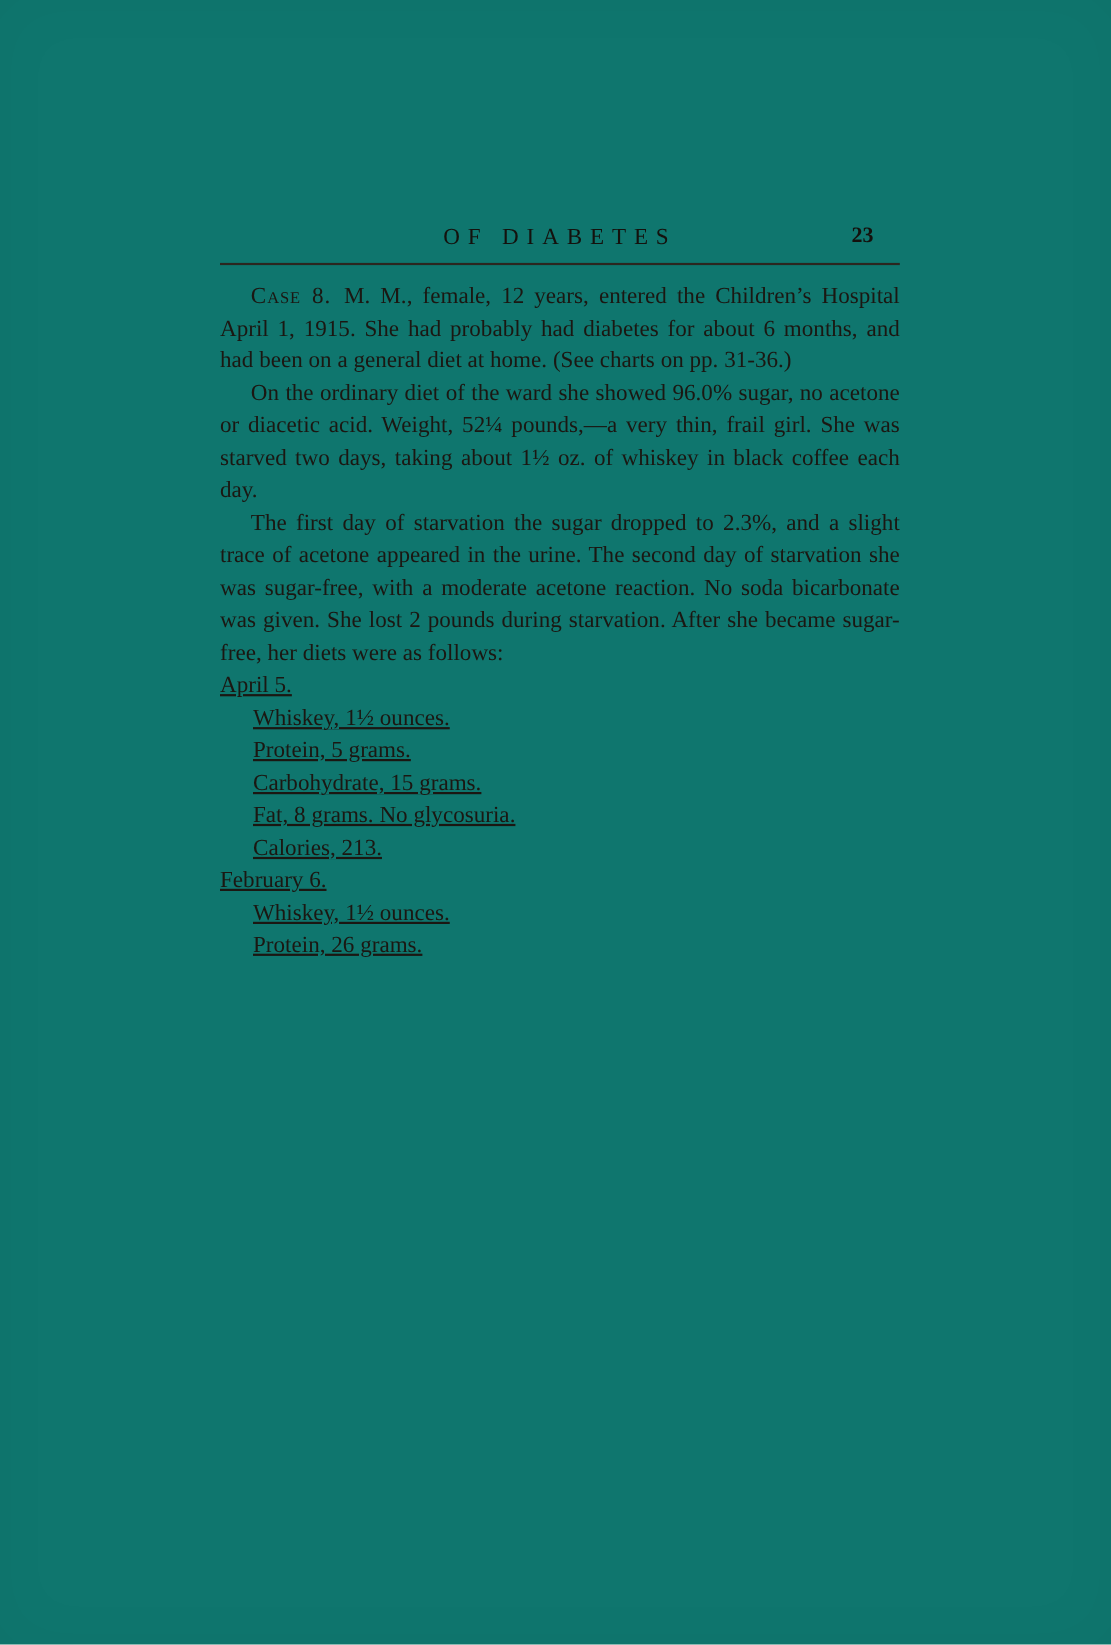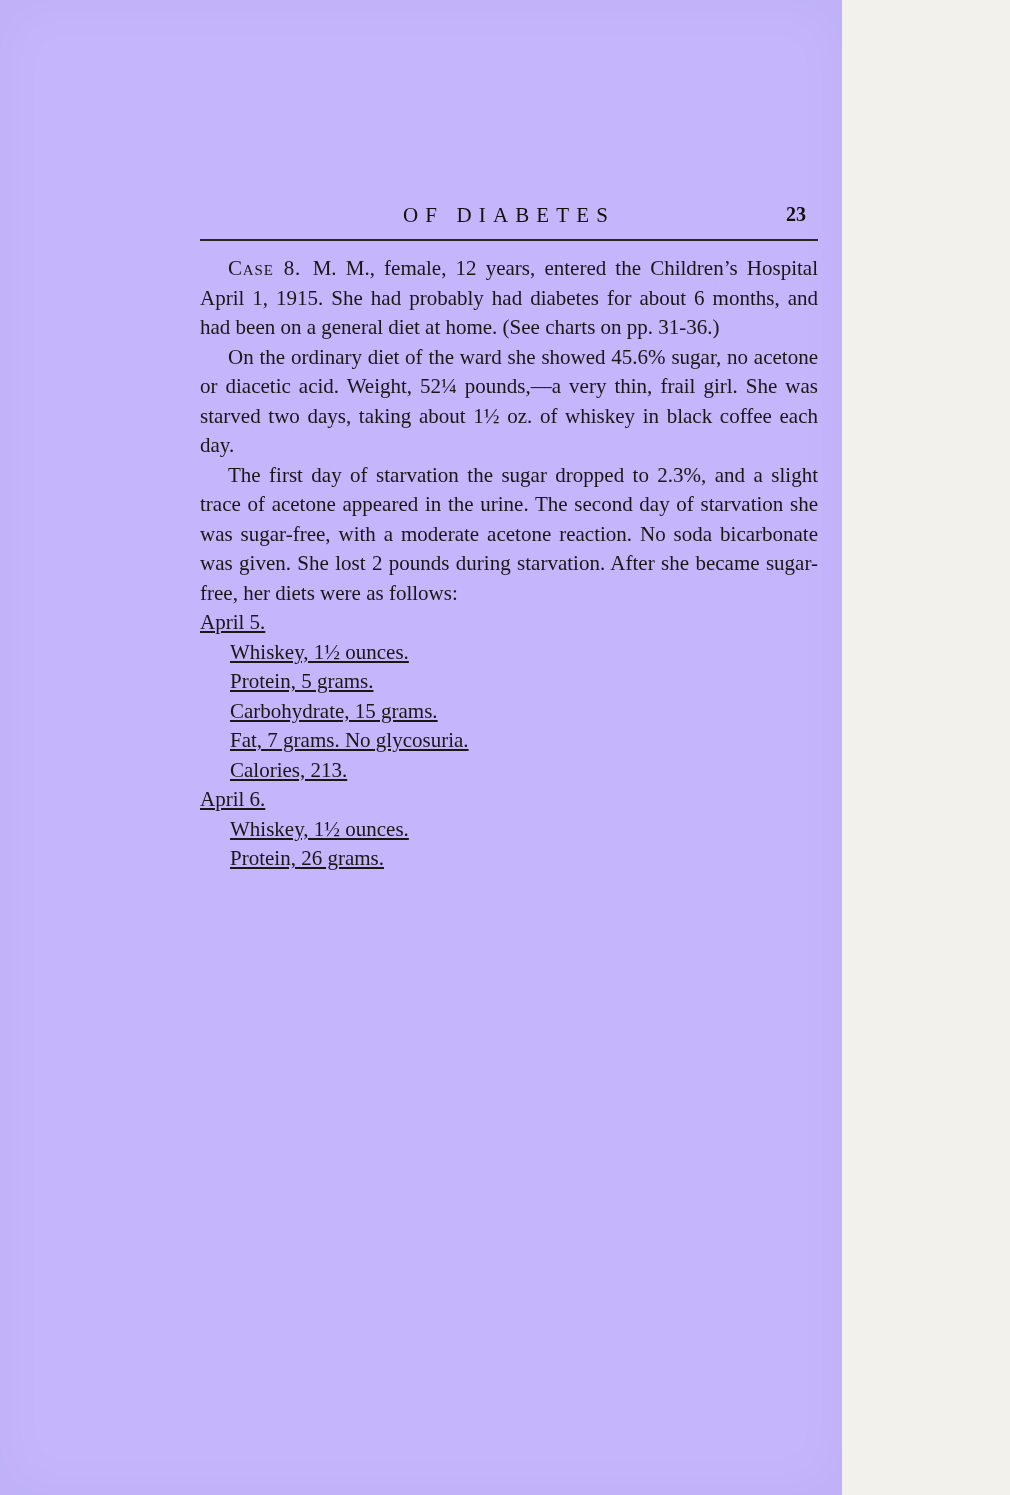--- a/index.html
+++ b/index.html
@@ -2,23 +2,23 @@
 <html><head>
 <meta charset="utf-8">
 <style>
   html, body {
     margin: 0;
     padding: 0;
     background: #f3f1ec;
   }
   .page {
     position: relative;
-    width: 842px;
+    width: 1010px;
     height: 1495px;
-    background: #c4b5fd;
+    background: #0f766e;
     box-shadow: inset 0 0 60px rgba(0,0,0,0.03);
     font-family: "Liberation Serif", "DejaVu Serif", serif;
     color: #1b1712;
     overflow: hidden;
   }
   .content {
     position: absolute;
     left: 200px;
     top: 203px;
     width: 618px;
@@ -29,21 +29,21 @@
   }
   .header-title {
     text-align: center;
     font-size: 21px;
     letter-spacing: 0.34em;
     font-weight: 400;
     color: #14110d;
   }
   .page-number {
     position: absolute;
-    right: 12px;
+    right: 24px;
     top: 0;
     font-size: 20px;
     font-weight: 700;
     color: #14110d;
   }
   .header-rule {
     border: 0;
     border-top: 2px solid #2b261f;
     margin: 6px 0 0 0;
     width: 100%;
@@ -90,34 +90,34 @@
       <div class="header-title">OF DIABETES</div>
       <div class="page-number">23</div>
     </div>
     <hr class="header-rule">
 
     <div class="body-text">
 
 
       <p class="para indent case-para"><span class="smallcaps">Case 8.</span><span>M. M., female, 12 years, entered the Children’s Hospital April 1, 1915.  She had probably had diabetes for about 6 months, and had been on a general diet at home.  (See charts on pp. 31-36.)</span></p>
 
-      <p class="para indent">On the ordinary diet of the ward she showed 45.6% sugar, no acetone or diacetic acid.  Weight, 52¼ pounds,—a very thin, frail girl.  She was starved two days, taking about 1½ oz. of whiskey in black coffee each day.</p>
+      <p class="para indent">On the ordinary diet of the ward she showed 96.0% sugar, no acetone or diacetic acid.  Weight, 52¼ pounds,—a very thin, frail girl.  She was starved two days, taking about 1½ oz. of whiskey in black coffee each day.</p>
 
       <p class="para indent">The first day of starvation the sugar dropped to 2.3%, and a slight trace of acetone appeared in the urine.  The second day of starvation she was sugar-free, with a moderate acetone reaction.  No soda bicarbonate was given.  She lost 2 pounds during starvation.  After she became sugar-free, her diets were as follows:</p>
 
       <div class="diet-block">
 
         <p class="diet-date">April 5.</p>
         <p class="diet-item">Whiskey, 1½ ounces.</p>
         <p class="diet-item">Protein, 5 grams.</p>
         <p class="diet-item">Carbohydrate, 15 grams.</p>
-        <p class="diet-item">Fat, 7 grams.  No glycosuria.</p>
+        <p class="diet-item">Fat, 8 grams.  No glycosuria.</p>
         <p class="diet-item">Calories, 213.</p>
 
-        <p class="diet-date">April 6.</p>
+        <p class="diet-date">February 6.</p>
         <p class="diet-item">Whiskey, 1½ ounces.</p>
         <p class="diet-item">Protein, 26 grams.</p>
 
       </div>
 
     </div>
   </div>
 </div>
 
 </body></html>

